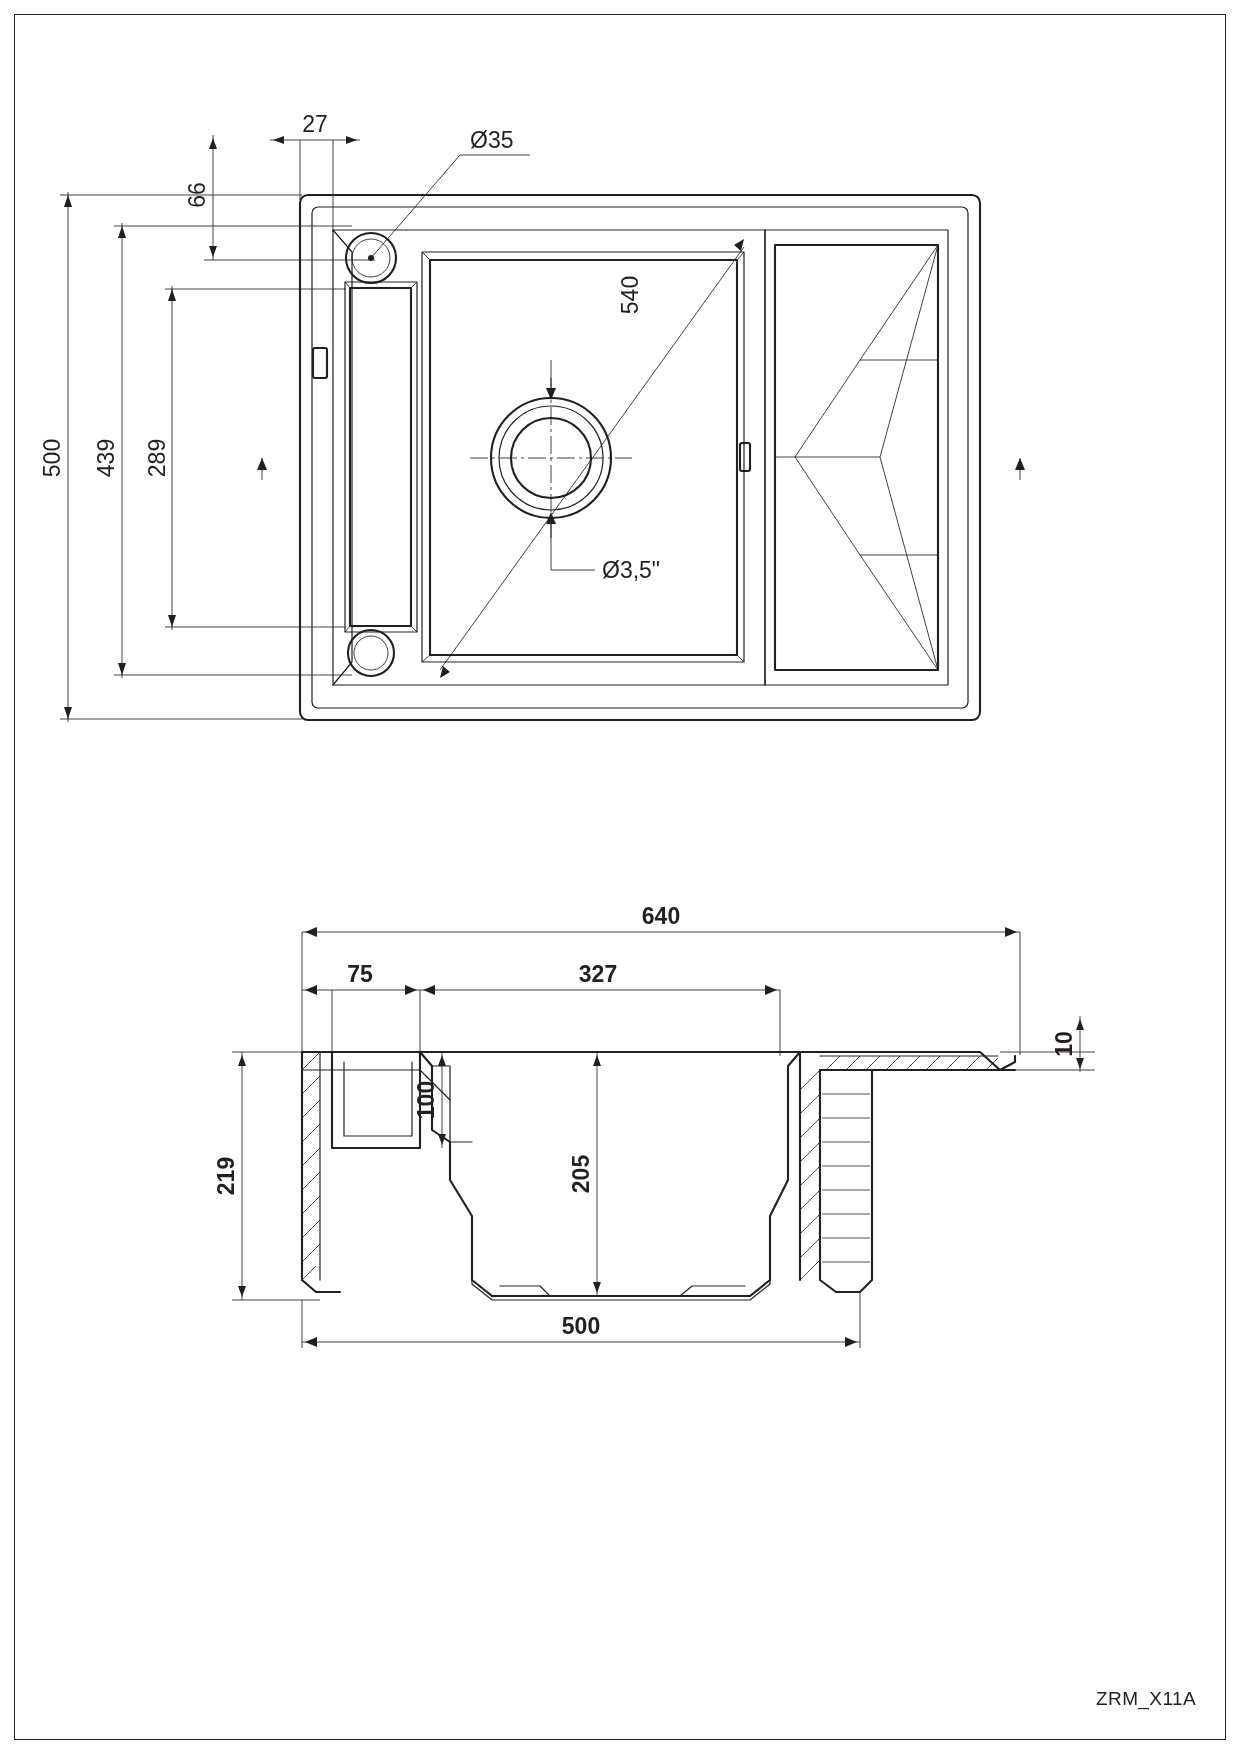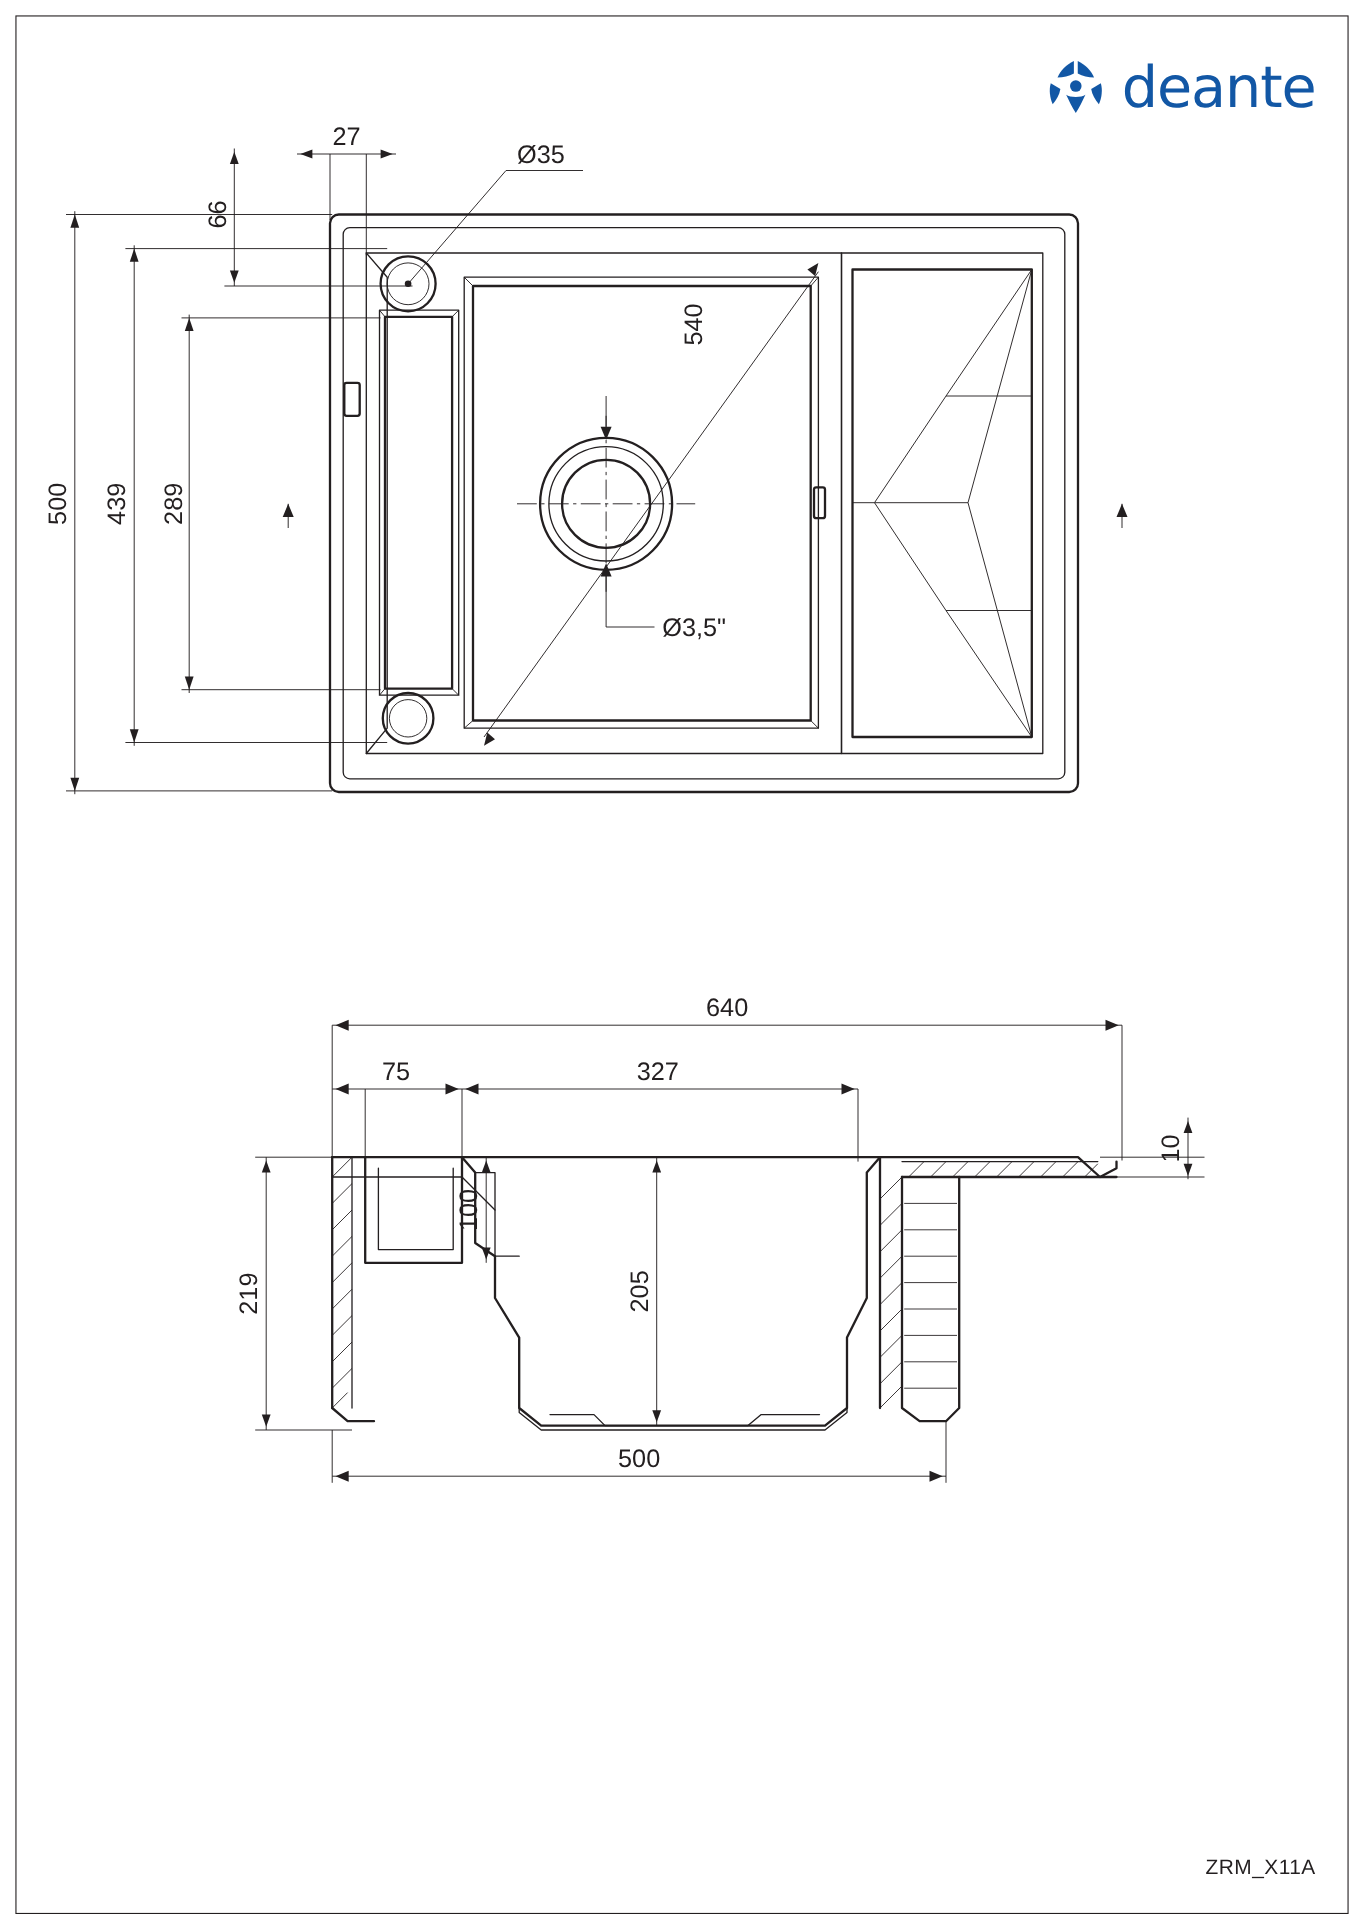--- a/index.html
+++ b/index.html
@@ -57,20 +57,21 @@
     left: 0;
     top: 60px;
     width: 1140px;
     height: 800px;
   }
   #section-view {
     left: 120px;
     top: 880px;
     width: 1020px;
     height: 500px;
+    font-weight: bold;
   }
   svg { display: block; overflow: visible; }
   .outline {
     fill: none;
     stroke: #231f20;
     stroke-width: 2.1;
     stroke-linejoin: round;
     stroke-linecap: round;
   }
   .thin {
@@ -116,33 +117,20 @@
     letter-spacing: 0.4px;
   }
 </style>
 </head>
 <body>
 
 <div class="page">
 
   <div class="frame"></div>
 
-  <div class="brand">
-    <svg class="brand-mark" viewBox="0 0 64 64">
-      <g fill="#1257a5">
-        <path d="M30 4 C22 8 16 14 13 21 C19 21 25 20 30 17 Z"></path>
-        <path d="M34 4 C42 8 48 14 51 21 C45 21 39 20 34 17 Z"></path>
-        <path d="M6 27 C4 34 5 42 8 49 C12 44 15 39 16 33 Z"></path>
-        <path d="M58 27 C60 34 59 42 56 49 C52 44 49 39 48 33 Z"></path>
-        <path d="M22 39 C25 45 28 52 32 58 C36 52 39 45 42 39 C38 42 26 42 22 39 Z"></path>
-        <circle cx="32" cy="30" r="6"></circle>
-      </g>
-    </svg>
-    <div class="brand-text">deante</div>
-  </div>
 
   <div class="drawing" id="top-view">
     <svg width="1140" height="800" viewBox="0 0 1140 800">
 
       <rect class="outline" x="300" y="135" width="680" height="525" rx="8"></rect>
       <rect class="thin" x="312" y="147" width="656" height="501" rx="6"></rect>
 
       <path class="thin" d="M333 170 H765 V625 H333 Z"></path>
 
       <path class="thin" d="M422 192 H744 V602 H422 Z"></path>

